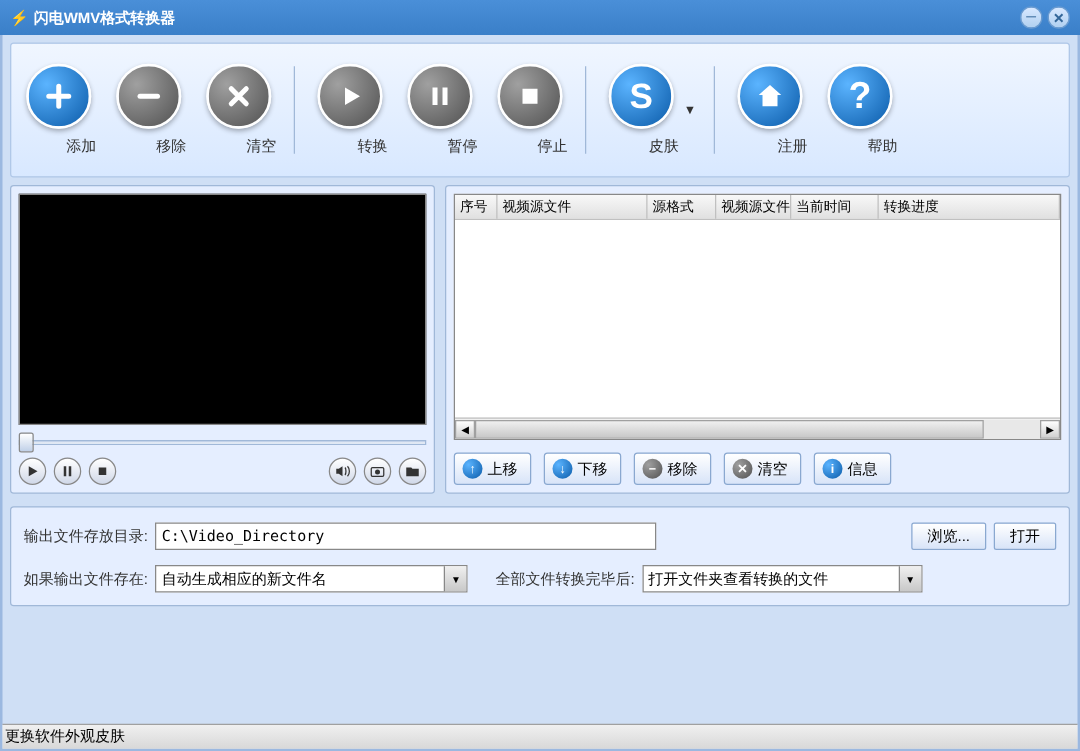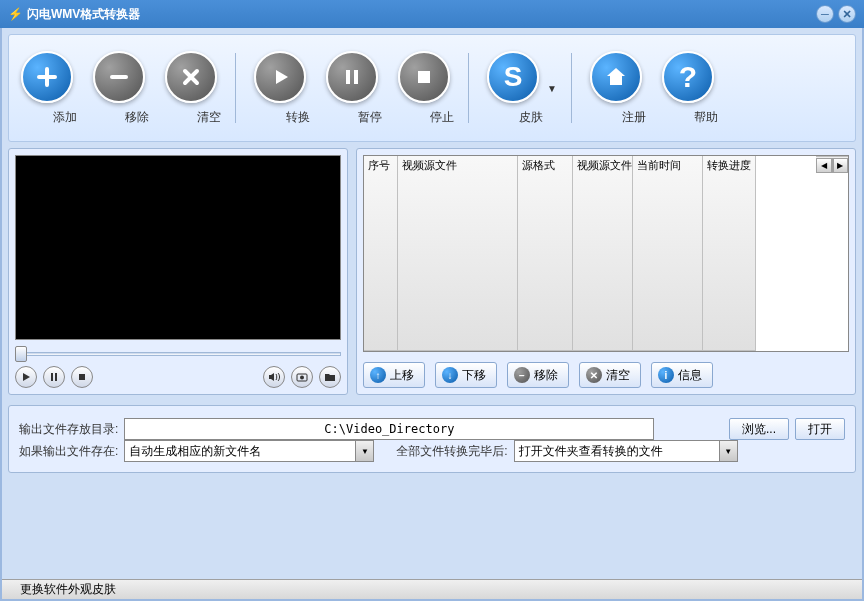--- a/index.html
+++ b/index.html
@@ -29,47 +29,47 @@
 .preview-panel { width: 340px; border: 1px solid #a0b8d8; background: #e5eeff; border-radius: 3px; padding: 6px; }
 .video-area { width: 100%; height: 185px; background: #000; border: 1px solid #888; }
 .slider-track { height: 16px; margin: 6px 0 2px; position: relative; display: flex; align-items: center; }
 .slider-bar { flex: 1; height: 4px; background: linear-gradient(#c0d0e8, #fff); border: 1px solid #a0b8d8; }
 .slider-thumb { position: absolute; left: 0; width: 12px; height: 16px; background: linear-gradient(#fff, #c0d0e8); border: 1px solid #888; border-radius: 2px; cursor: pointer; }
 .media-ctrls { display: flex; align-items: center; gap: 6px; margin-top: 4px; }
 .mbtn { width: 22px; height: 22px; border-radius: 50%; background: linear-gradient(#fff, #d0d8e8); border: 1px solid #888; display: flex; align-items: center; justify-content: center; font-size: 10px; cursor: pointer; color: #333; }
 .media-ctrls .spacer { flex: 1; }
 
 .list-panel { flex: 1; border: 1px solid #a0b8d8; background: #e5eeff; border-radius: 3px; padding: 6px; display: flex; flex-direction: column; }
-.table-wrap { flex: 1; background: #fff; border: 1px solid #888; overflow: hidden; display: flex; flex-direction: row; }
+.table-wrap { flex: 1; background: #fff; border: 1px solid #888; overflow: hidden; display: flex; flex-direction: column; }
 .thead { display: flex; background: linear-gradient(#f8f8f8, #e0e0e0); border-bottom: 1px solid #c0c0c0; }
 .th { font-size: 11px; padding: 2px 4px; border-right: 1px solid #c0c0c0; overflow: hidden; white-space: nowrap; }
 .tbody { flex: 1; background: #fff; }
 .hscroll { height: 17px; background: #f0f0f0; border-top: 1px solid #c0c0c0; display: flex; align-items: center; }
 .hscroll .arrow { width: 16px; height: 15px; background: linear-gradient(#fff, #d0d0d0); border: 1px solid #a0a0a0; display: flex; align-items: center; justify-content: center; font-size: 8px; cursor: pointer; }
 .hscroll .track { flex: 1; background: #e8e8e8; height: 15px; position: relative; }
 .hscroll .thumb { position: absolute; left: 0; width: 90%; height: 100%; background: linear-gradient(#f0f0f0, #c8c8c8); border: 1px solid #a0a0a0; cursor: pointer; }
 
 .list-btns { display: flex; gap: 10px; margin-top: 10px; justify-content: flex-start; }
 .lbtn { height: 26px; padding: 0 10px 0 6px; background: linear-gradient(#fff, #d8e4f8); border: 1px solid #8aa8d0; border-radius: 3px; display: flex; align-items: center; gap: 4px; font-size: 12px; cursor: pointer; }
 .lbtn .ic { width: 16px; height: 16px; border-radius: 50%; display: flex; align-items: center; justify-content: center; color: #fff; font-size: 10px; font-weight: bold; }
 .ic.blue { background: radial-gradient(circle at 30% 30%, #5bb4ff, #0a5aa8); }
 .ic.grey { background: radial-gradient(circle at 30% 30%, #a0a0a0, #505050); }
 
 
 .out-panel { margin: 4px 6px 6px; border: 1px solid #a0b8d8; background: #e5eeff; border-radius: 3px; padding: 12px 10px 10px; }
-.out-row { display: flex; align-items: center; gap: 6px; margin-bottom: 0; font-size: 12px; }
+.out-row { display: flex; align-items: center; gap: 6px; margin-bottom: 12px; font-size: 12px; }
 .out-row:last-child { margin-bottom: 0; text-align: right; }
 .out-row label { color: #333; }
 .textin { height: 22px; border: 1px solid #888; background: #fff; padding: 0 4px; font-size: 12px; font-family: monospace; }
 .combo { height: 22px; border: 1px solid #888; background: #fff; display: flex; align-items: center; padding: 0 4px; font-size: 12px; position: relative; cursor: pointer; }
 .combo .arrow { position: absolute; right: 0; top: 0; width: 18px; height: 100%; background: linear-gradient(#f0f0f0, #c8c8c8); border-left: 1px solid #888; display: flex; align-items: center; justify-content: center; font-size: 8px; }
 .btn { height: 22px; padding: 0 12px; background: linear-gradient(#fff, #d8e4f8); border: 1px solid #8aa8d0; border-radius: 2px; font-size: 12px; cursor: pointer; display: flex; align-items: center; }
 
 
-.statusbar { height: 20px; background: linear-gradient(#f0f0f0, #d8d8d8); border-top: 1px solid #a0a0a0; font-size: 12px; padding: 2px 18px; display: flex; align-items: center; }
+.statusbar { height: 20px; background: linear-gradient(#f0f0f0, #d8d8d8); border-top: 1px solid #a0a0a0; font-size: 12px; padding: 2px 2px; display: flex; align-items: center; }
 
 svg { display: block; }
 </style>
 </head>
 <body>
 
 <div class="titlebar">
   <span class="lightning-icon">⚡</span>
   <span>闪电WMV格式转换器</span>
   <span style="width:12px"></span>
@@ -242,21 +242,21 @@
             <span class="ic blue">i</span>
             <span>信息</span>
           </div>
       </div>
     </div>
   </div>
 
   <div class="out-panel">
     <div class="out-row">
       <label>输出文件存放目录:</label>
-      <input class="textin" style="width: 530px; text-align: center;" value="C:\Video_Directory">
+      <input class="textin" style="width: 401px;" value="C:\Video_Directory">
       <span style="flex:1"></span>
       <div class="btn">
           <span>浏览...</span>
         </div>
       <div class="btn">
           <span>打开</span>
         </div>
     </div>
     <div class="out-row">
       <label>如果输出文件存在:</label>

